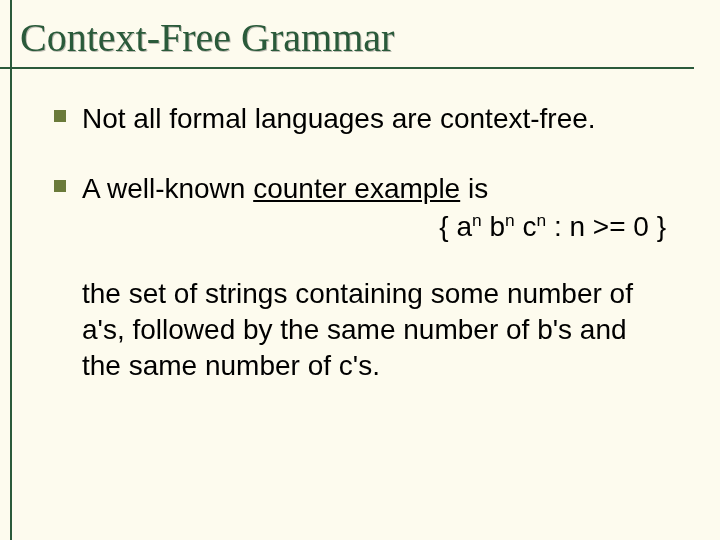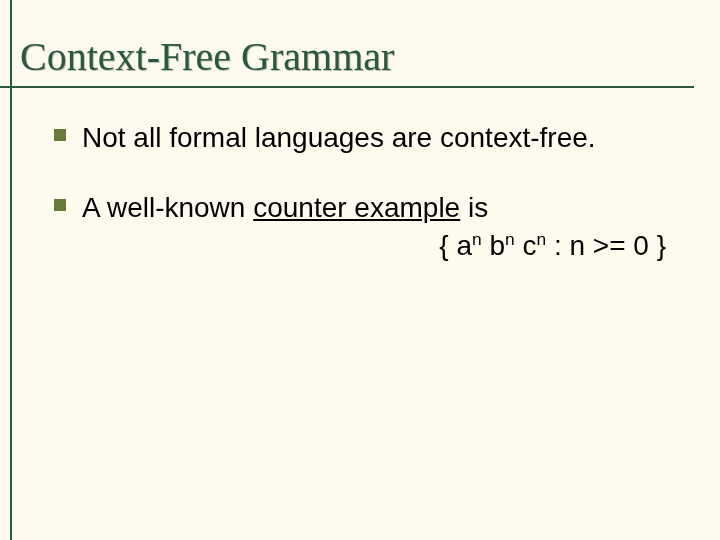--- a/index.html
+++ b/index.html
@@ -6,21 +6,20 @@
   body{
     width:720px;height:540px;
     background:#fdfbee;
     font-family:Arial,Helvetica,sans-serif;
     color:#000;
     position:relative;
     box-sizing:border-box;
   }
   .title-wrap{
     padding:14px 16px 6px 20px;
-    margin-top:19px;
   }
   .title{
     font-family:"Times New Roman",Times,serif;
     font-size:40px;
     color:#2a5a3a;
     text-shadow:1px 1px 0 rgba(0,0,0,0.25);
     margin:0 0 6px 0;
     font-weight:400;
   }
   .underline{
@@ -81,16 +80,17 @@
     <div class="li-body">Not all formal languages are context-free.</div>
   </div>
 
   <div class="li">
     <div class="bullet"></div>
     <div class="li-body">
       <span>A well-known </span><span class="underline-text">counter example</span><span> is</span>
       <div class="formula">
         <span>{ a</span><span class="sup">n</span><span> b</span><span class="sup">n</span><span> c</span><span class="sup">n</span><span> : n &gt;= 0  }</span>
       </div>
+      <div class="after-para">the set of strings containing some number of a's, followed by the same number of b's and the same number of c's.</div>
     </div>
   </div>
 
 </div>
 
 </body></html>

